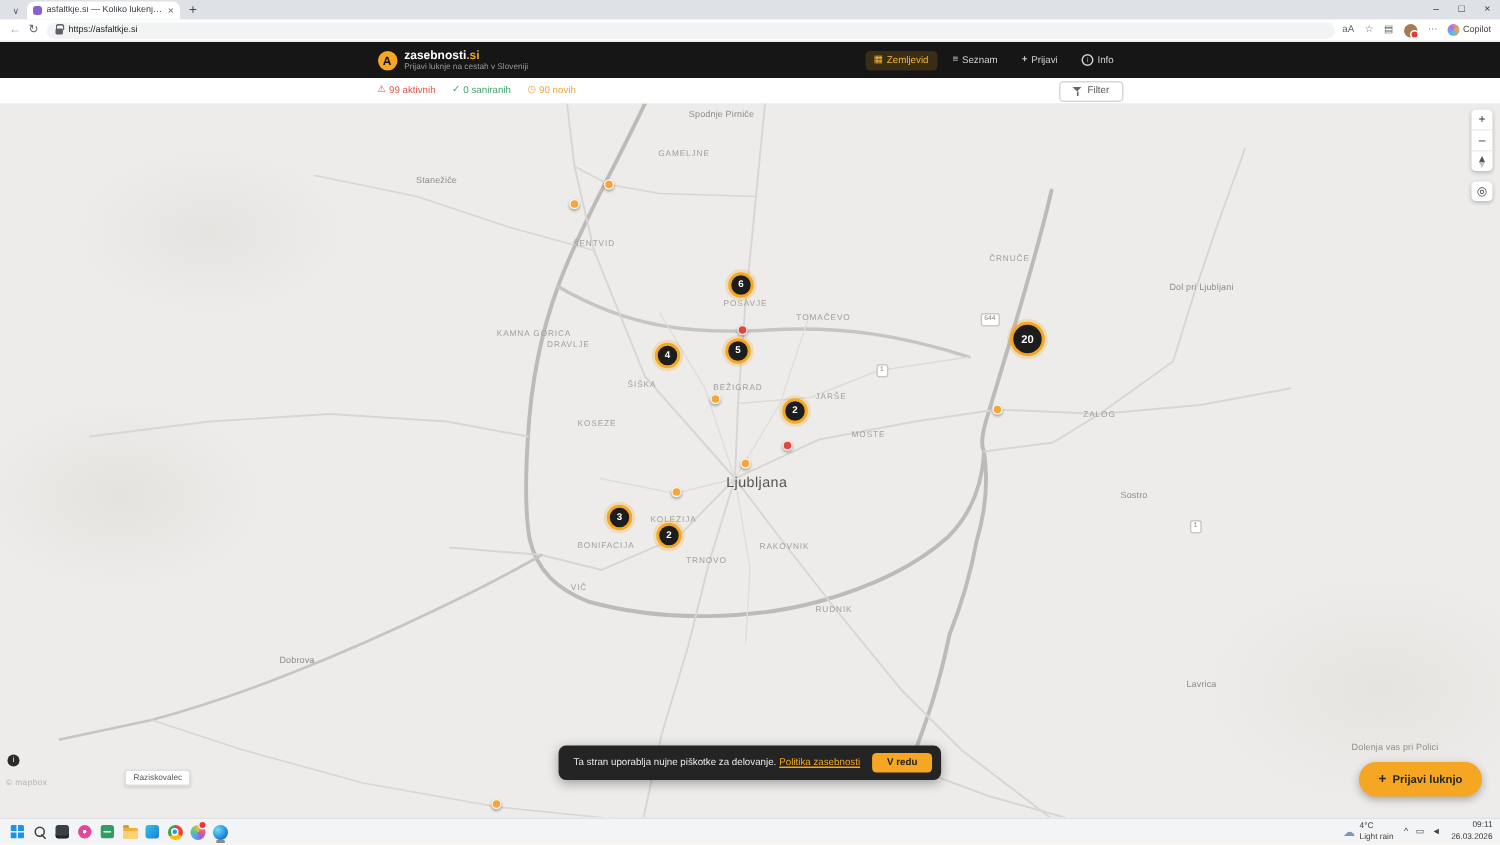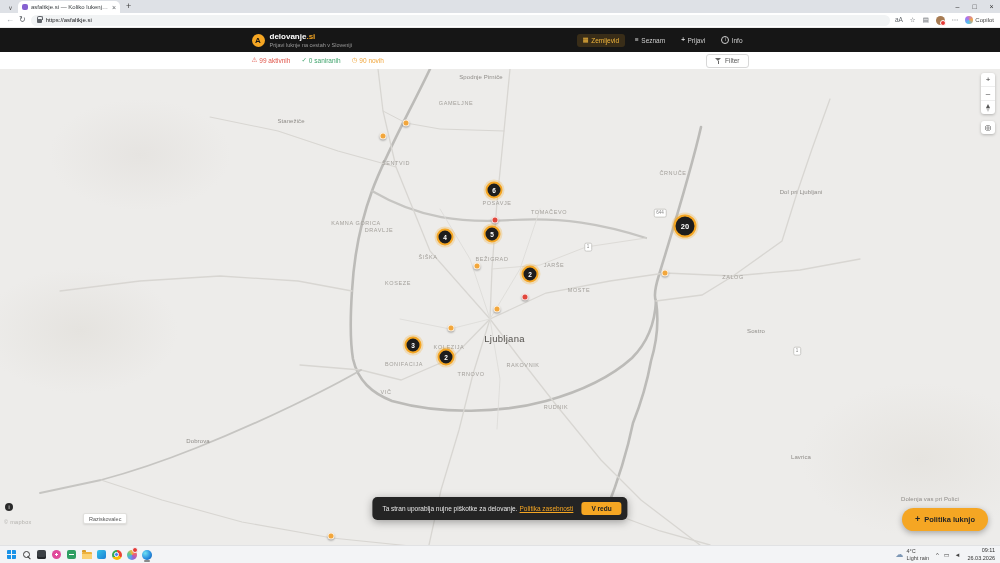--- a/index.html
+++ b/index.html
@@ -163,21 +163,21 @@
         <span class="copilot-orb"></span>
         <span>Copilot</span>
       </span>
     </div>
   </div>
 
   <div class="site-header">
     <div class="header-inner">
       <div class="logo">A</div>
       <div class="brand">
-        <span class="site-name"><span>delovanje</span><span class="tld">.si</span></span>
+        <span class="site-name"><span>zasebnosti</span><span class="tld">.si</span></span>
         <span class="tagline">Prijavi luknje na cestah v Sloveniji</span>
       </div>
       <nav class="nav">
 
           <a class="nav-item active">
             <span class="nicon map-icon"></span>
             <span>Zemljevid</span>
           </a>
 
           <a class="nav-item">
@@ -244,21 +244,21 @@
         <path d="M492,200 L540,196 L586,178 L646,169" stroke="#dddbd7" stroke-width="1" fill="none" stroke-linecap="round"></path>
         <path d="M440,140 L470,190 L490,250" stroke="#deddd9" stroke-width="0.9" fill="none" stroke-linecap="round"></path>
         <path d="M540,140 L520,200 L490,250" stroke="#deddd9" stroke-width="0.9" fill="none" stroke-linecap="round"></path>
         <path d="M400,250 L450,260 L490,250" stroke="#deddd9" stroke-width="0.9" fill="none" stroke-linecap="round"></path>
         <path d="M490,250 L500,310 L497,360" stroke="#deddd9" stroke-width="0.9" fill="none" stroke-linecap="round"></path>
         <path d="M383,42 L406,54 L440,60 L504,62" stroke="#d8d6d2" stroke-width="1" fill="none" stroke-linecap="round"></path>
       </svg>
 
     <div>
 
-        <div class="map-label city" style="left: 489px; top: 269px; padding-left: 31px;">Ljubljana</div>
+        <div class="map-label city" style="left: 489px; top: 253px; padding-left: 31px;">Ljubljana</div>
 
         <div class="map-label" style="left: 396px; top: 94px;">ŠENTVID</div>
 
         <div class="map-label" style="left: 456px; top: 34px;">GAMELJNE</div>
 
         <div class="map-label" style="left: 497px; top: 134px;">POSAVJE</div>
 
         <div class="map-label" style="left: 549px; top: 143px;">TOMAČEVO</div>
 
         <div class="map-label" style="left: 356px; top: 154px;">KAMNA GORICA</div>
@@ -368,21 +368,21 @@
     <div class="attr-brand">© mapbox</div>
     <div class="explorer-btn">Raziskovalec</div>
 
     <div class="cookie">
       <span class="cookie-text"><span>Ta stran uporablja nujne piškotke za delovanje.</span><a class="cookie-link">Politika zasebnosti</a></span>
       <span class="cookie-btn">V redu</span>
     </div>
 
     <div class="report-btn">
       <span class="report-plus">+</span>
-      <span>Politika luknjo</span>
+      <span>Prijavi luknjo</span>
     </div>
   </div>
 
   <div class="taskbar">
     <div class="tb-icons">
 
         <div class="tb-icon">
           <span class="tbi start"></span>
         </div>
 

